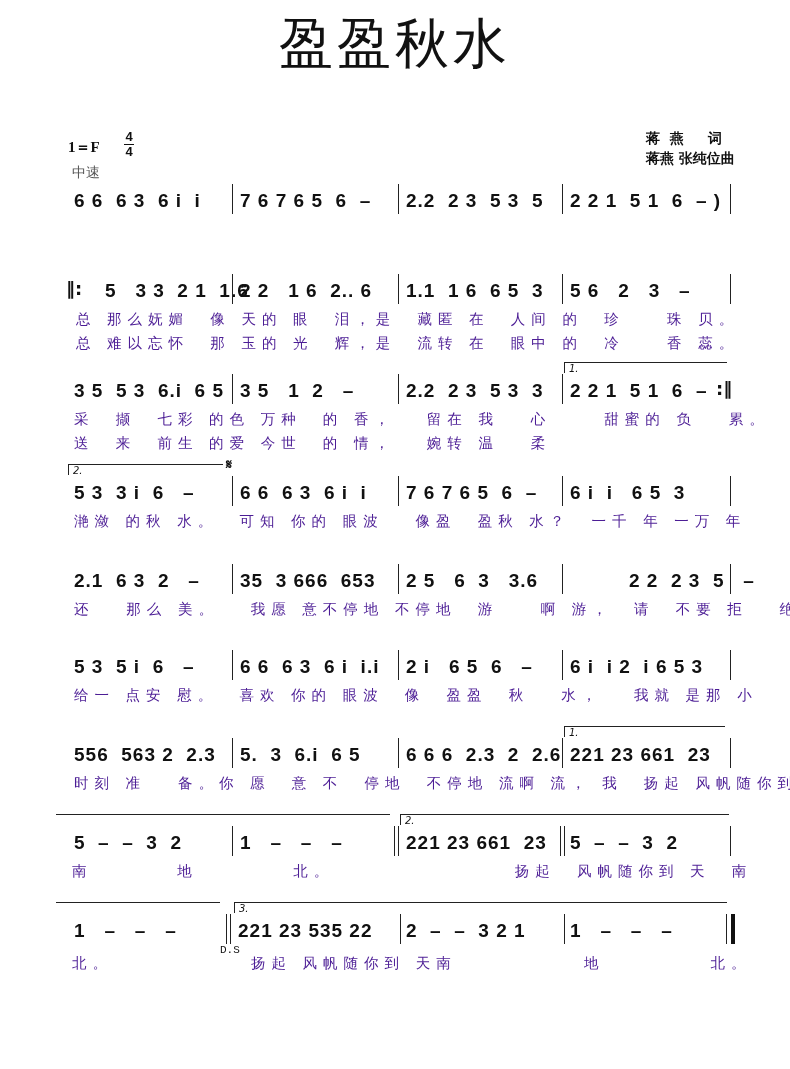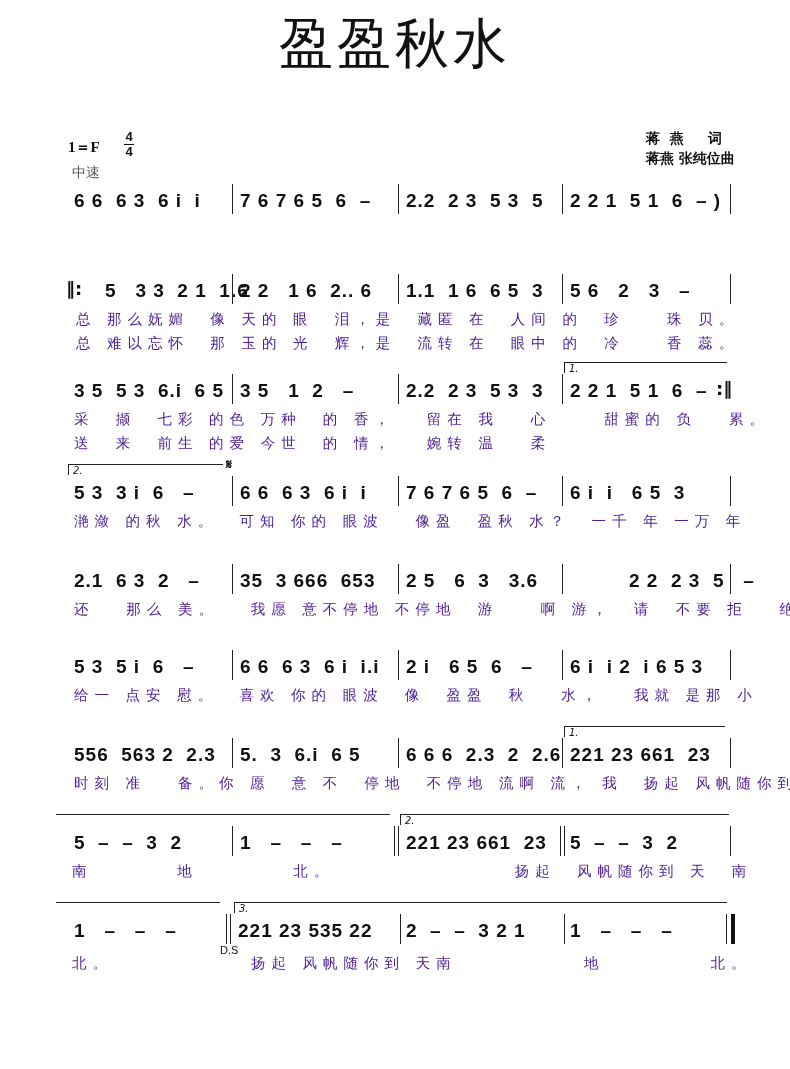--- a/index.html
+++ b/index.html
@@ -12,21 +12,21 @@
   .credits { position:absolute; left:646px; top:128px; font-size:14px; line-height:20px; font-weight:bold; }
   .credits div { white-space:pre; }
   .row { position:absolute; left:66px; width:670px; }
   .measure { position:absolute; top:0; height:26px; font-family:"Liberation Sans", sans-serif; font-size:19px; font-weight:bold; white-space:pre; letter-spacing:1px; }
   .bar { position:absolute; top:-6px; height:30px; width:0; border-left:1.5px solid #222; }
   .bar.double { width:3px; border-left:1px solid #222; border-right:1px solid #222; }
   .bar.final { width:4px; border-left:1px solid #222; border-right:4px solid #111; }
   .lyric { position:absolute; font-size:14.5px; letter-spacing:6px; white-space:pre; color:#4c1d95; }
   .volta { position:absolute; border-top:1px solid #222; border-left:1px solid #222; height:10px; font-size:10px; font-style:italic; padding-left:4px; line-height:12px; }
   .segno { position:absolute; font-size:14px; font-weight:bold; }
-  .ds { position:absolute; font-family:Liberation Sans, sans-serif; font-size:11px; }
+  .ds { position:absolute; font-family:Liberation Mono, monospace; font-size:11px; }
   .repeat-end { position:absolute; font-size:18px; font-weight:bold; }
 </style>
 </head>
 <body>
 
 <div class="title">盈盈秋水</div>
 <div class="key">1＝F</div>
 <div class="timesig">
   <div>4</div>
   <div class="line"></div>

